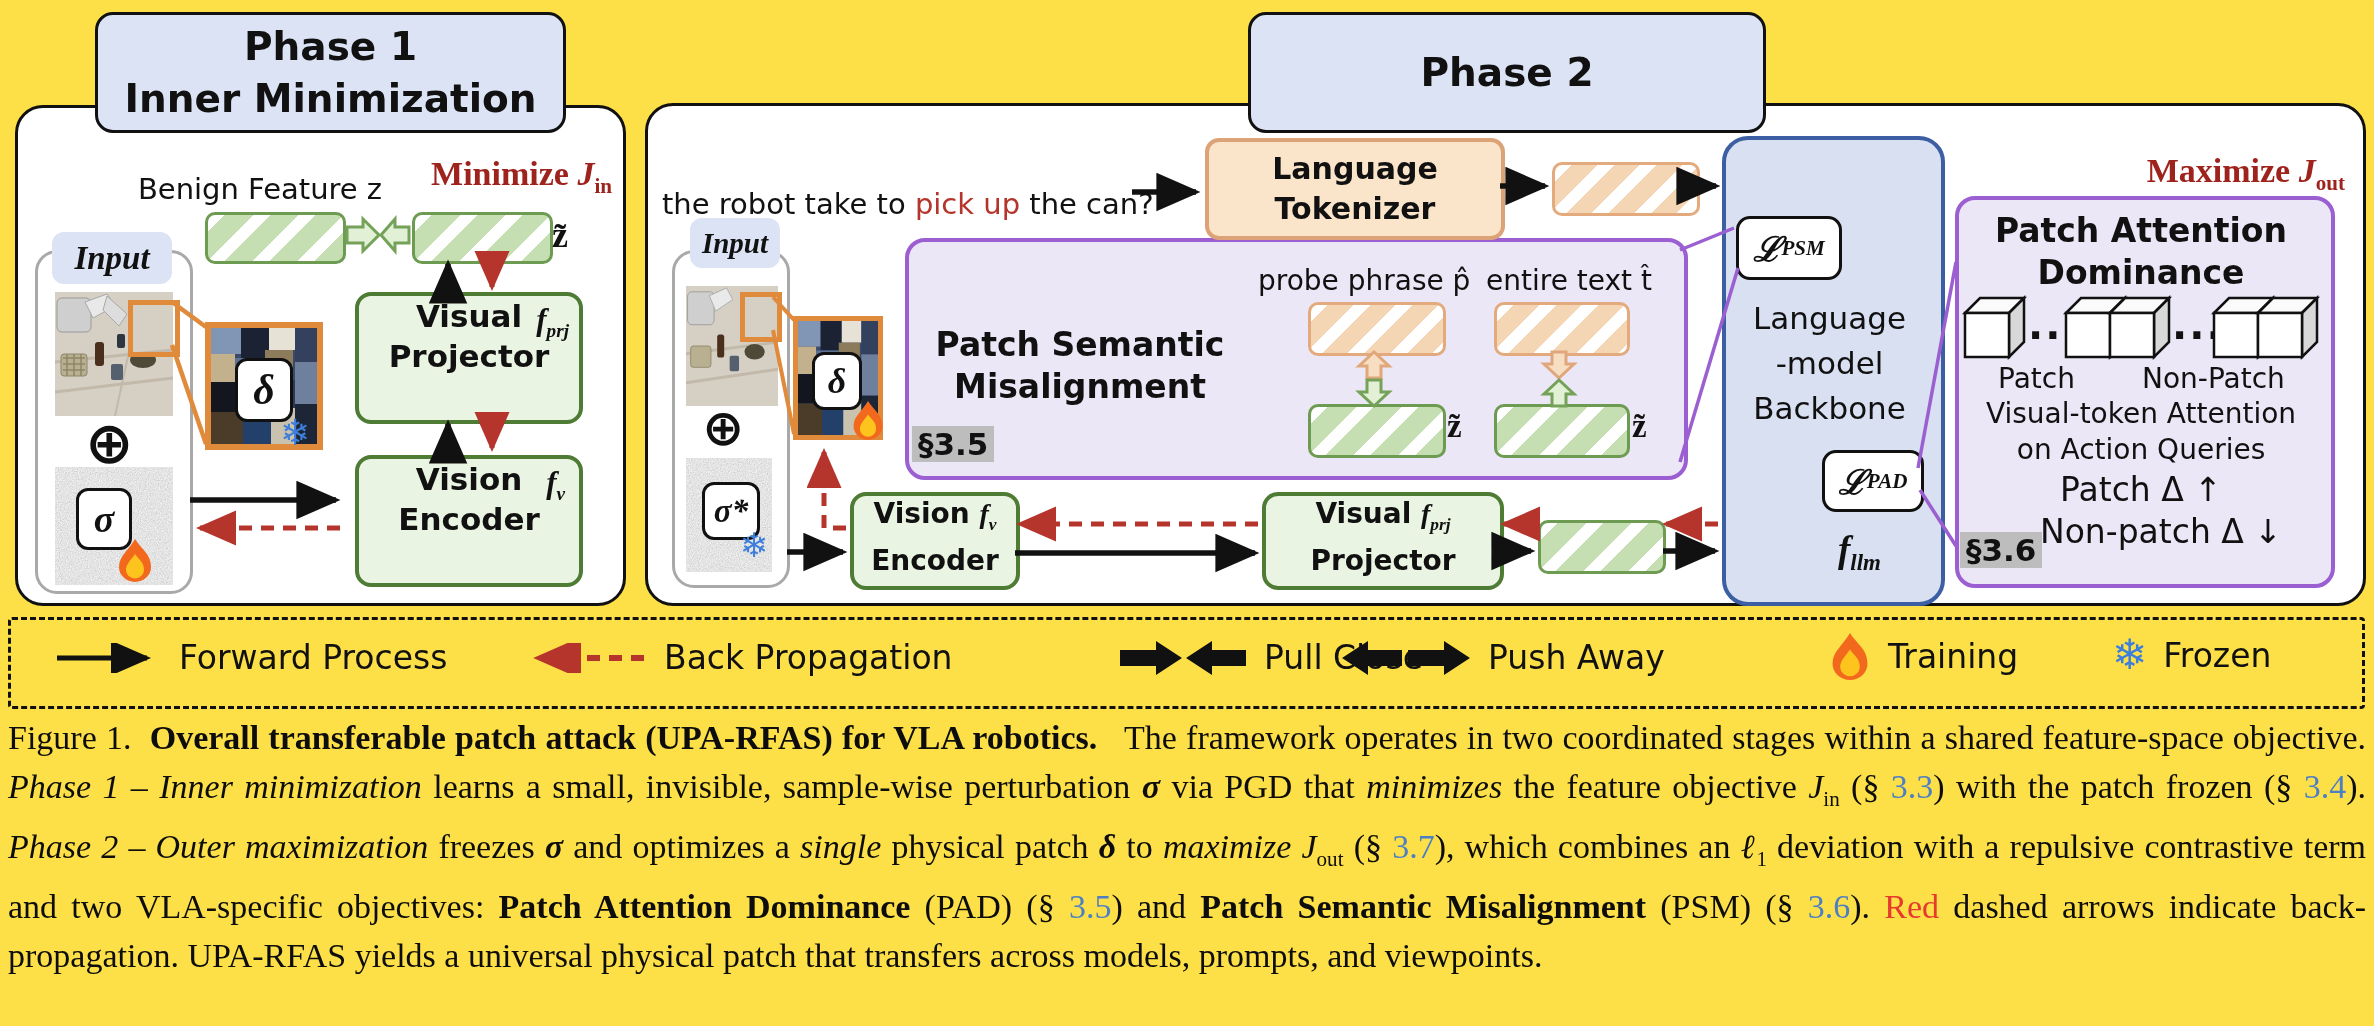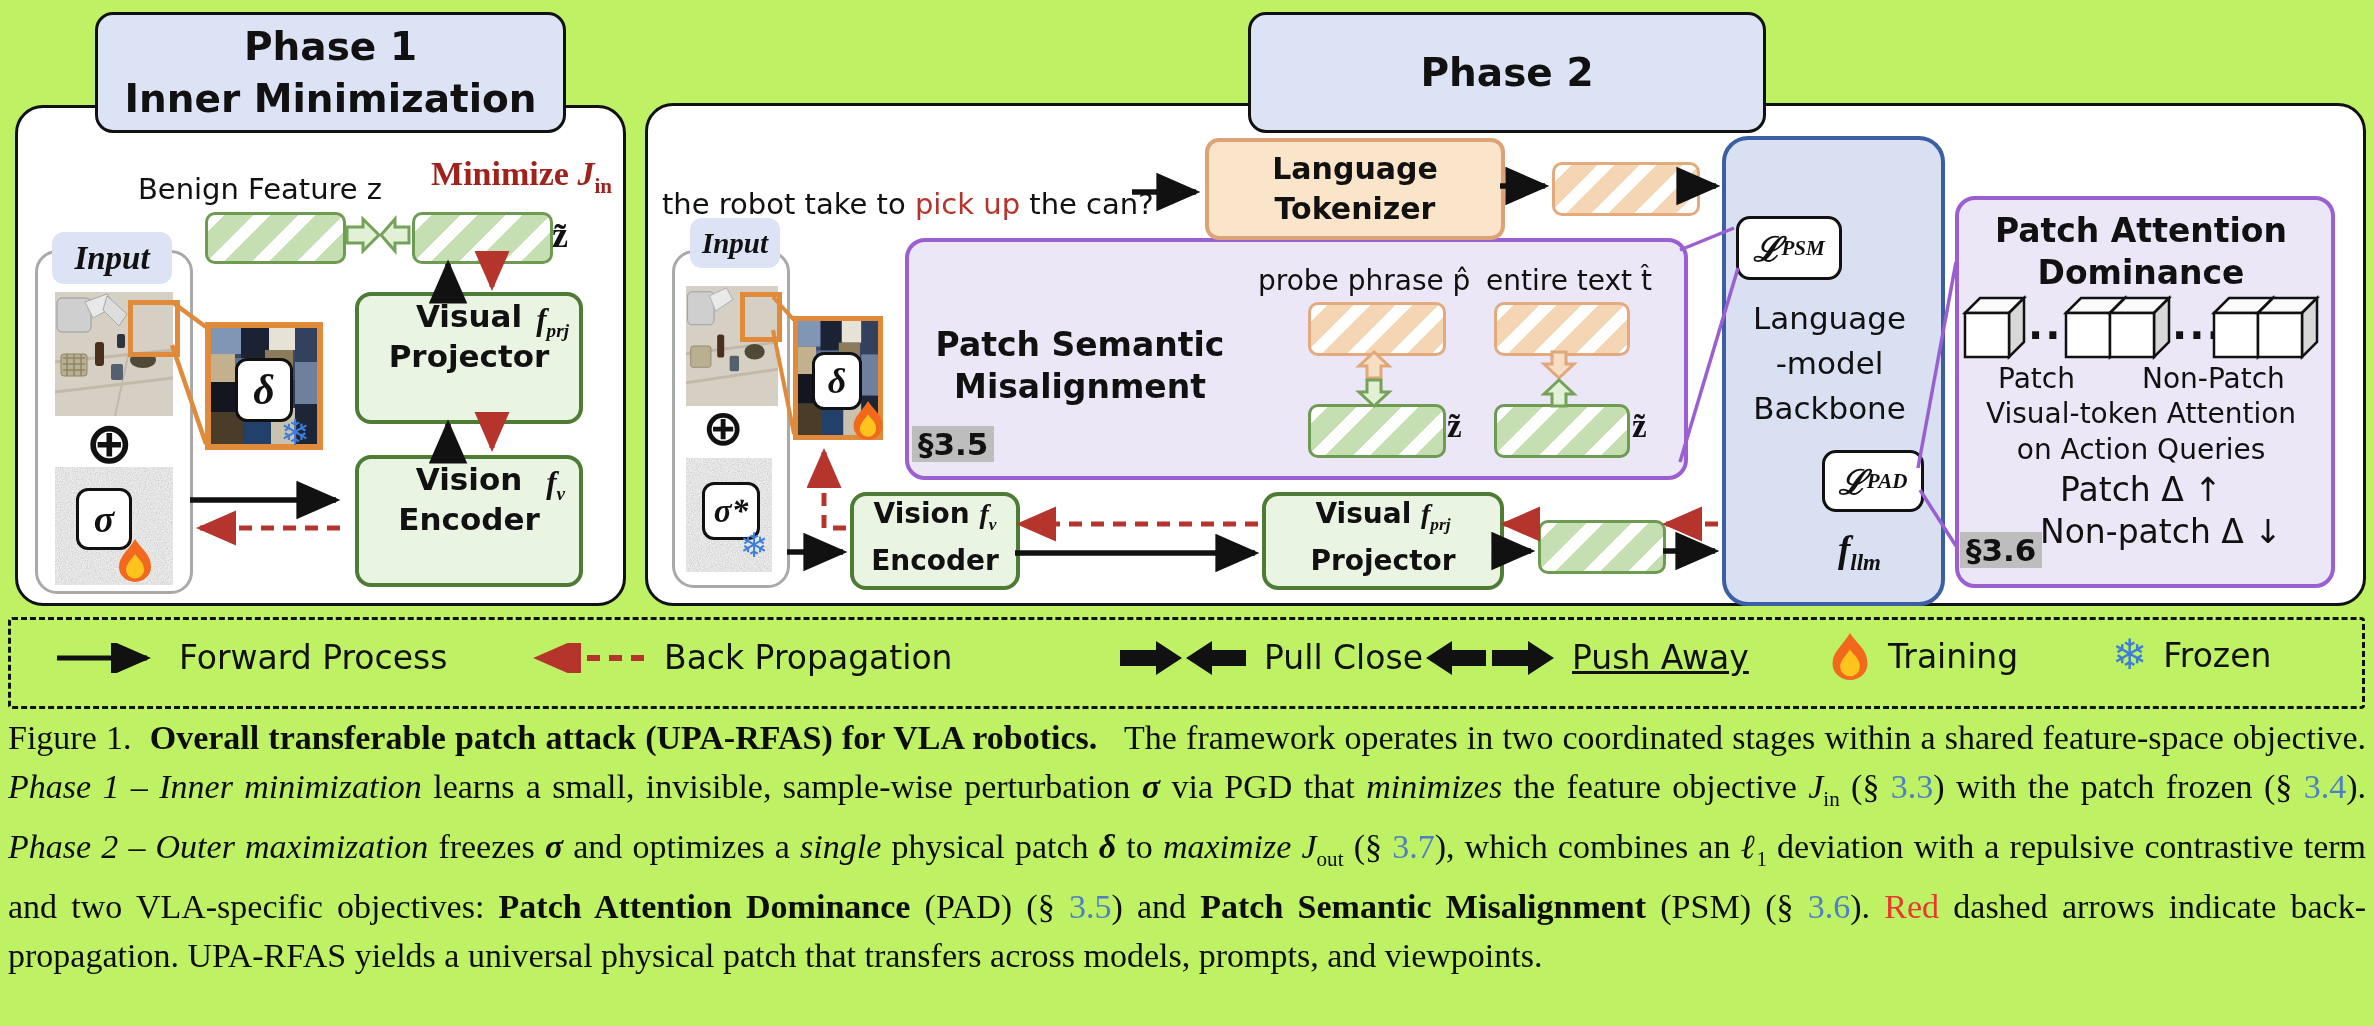--- a/index.html
+++ b/index.html
@@ -1,16 +1,16 @@
 <!DOCTYPE html>
 <html><head>
 <meta charset="utf-8">
 <style>
   html,body{margin:0;padding:0;background:#fff;}
-  #figure{position:relative;width:2374px;height:1026px;background:#bef264;overflow:hidden;
+  #figure{position:relative;width:2374px;height:1026px;background:#fde047;overflow:hidden;
           font-family:"DejaVu Sans","Liberation Sans",sans-serif;color:#111;}
   .abs{position:absolute;}
   .container{border:3.5px solid #111;border-radius:28px;background:#fff;z-index:1;}
   .titlebox{background:#dbe3f4;border:3.5px solid #111;border-radius:18px;z-index:6;
             display:flex;flex-direction:column;align-items:center;justify-content:center;
             font-size:39px;font-weight:bold;line-height:52px;}
   .gbox{background:#eaf4e3;border:4px solid #4e7c34;border-radius:16px;z-index:10;
         display:flex;flex-direction:column;align-items:center;justify-content:flex-start;
         font-size:31px;font-weight:bold;line-height:40px;}
   .obox{background:#fbe5ca;border:4px solid #dca378;border-radius:14px;z-index:10;
@@ -199,20 +199,23 @@
   <div class="abs sec" style="left:912px;top:426px;">§3.5</div>
   <div class="abs lbl" style="left:1258px;top:264px;font-size:28px;">probe phrase p̂</div>
   <div class="abs lbl" style="left:1486px;top:264px;font-size:28px;">entire text t̂</div>
   <div class="abs hatch-o" style="left:1308px;top:302px;width:132px;height:48px;"></div>
   <div class="abs hatch-o" style="left:1494px;top:302px;width:130px;height:48px;"></div>
   <div class="abs hatch-g" style="left:1308px;top:404px;width:132px;height:48px;"></div>
   <div class="abs hatch-g" style="left:1494px;top:404px;width:130px;height:48px;"></div>
   <div class="abs lbl" style="left:1447px;top:408px;font-size:33px;font-weight:bold;font-family:'Liberation Serif',serif;">z̃</div>
   <div class="abs lbl" style="left:1632px;top:408px;font-size:33px;font-weight:bold;font-family:'Liberation Serif',serif;">z̃</div>
 
+  <div class="abs redmath" style="left:2085px;top:152px;width:260px;text-align:right;">
+    <span>Maximize </span><i>J</i><sub>out</sub>
+  </div>
   <div class="abs pbox" style="left:1955px;top:196px;width:372px;height:384px;"></div>
   <div class="abs lbl" style="left:1955px;top:210px;width:372px;text-align:center;font-size:33px;font-weight:bold;line-height:42px;">
     <span>Patch Attention</span><br>
     <span>Dominance</span>
   </div>
   <div class="abs dots" style="left:2028px;top:312px;">···</div>
   <div class="abs dots" style="left:2172px;top:312px;">···</div>
   <div class="abs lbl" style="left:1998px;top:362px;font-size:28px;">Patch</div>
   <div class="abs lbl" style="left:2142px;top:362px;font-size:28px;">Non-Patch</div>
   <div class="abs lbl" style="left:1955px;top:396px;width:372px;text-align:center;font-size:28px;line-height:36px;">
@@ -305,21 +308,21 @@
       </svg>
     <span class="lab">Forward Process</span>
   </div>
   <div class="abs legend-item" style="left:1118px;top:638px;">
     <svg width="130" height="36">
       <polygon points="2,10 38,10 38,1 64,18 38,35 38,26 2,26" fill="#111"></polygon>
       <polygon points="128,10 94,10 94,1 68,18 94,35 94,26 128,26" fill="#111"></polygon>
     </svg>
     <span class="lab">Pull Close</span>
   </div>
-  <div class="abs legend-item" style="left:1424px;top:638px;text-decoration:underline;">
+  <div class="abs legend-item" style="left:1340px;top:638px;">
     <svg width="132" height="36">
       <polygon points="62,10 28,10 28,1 2,18 28,35 28,26 62,26" fill="#111"></polygon>
       <polygon points="68,10 104,10 104,1 130,18 104,35 104,26 68,26" fill="#111"></polygon>
     </svg>
     <span class="lab">Push Away</span>
   </div>
   <div class="abs legend-item" style="left:1828px;top:632px;">
     <svg width="44" height="48" viewBox="0 0 40 44">
         <path d="M20 1 C27 12 36 16 36 29 A16 15 0 0 1 4 29 C4 18 13 13 20 1" fill="#f2691e"></path>
         <path d="M20 16 C24 22 29 24 29 32 A9 8.5 0 0 1 11 32 C11 26 16 22 20 16" fill="#fcc41c"></path>

